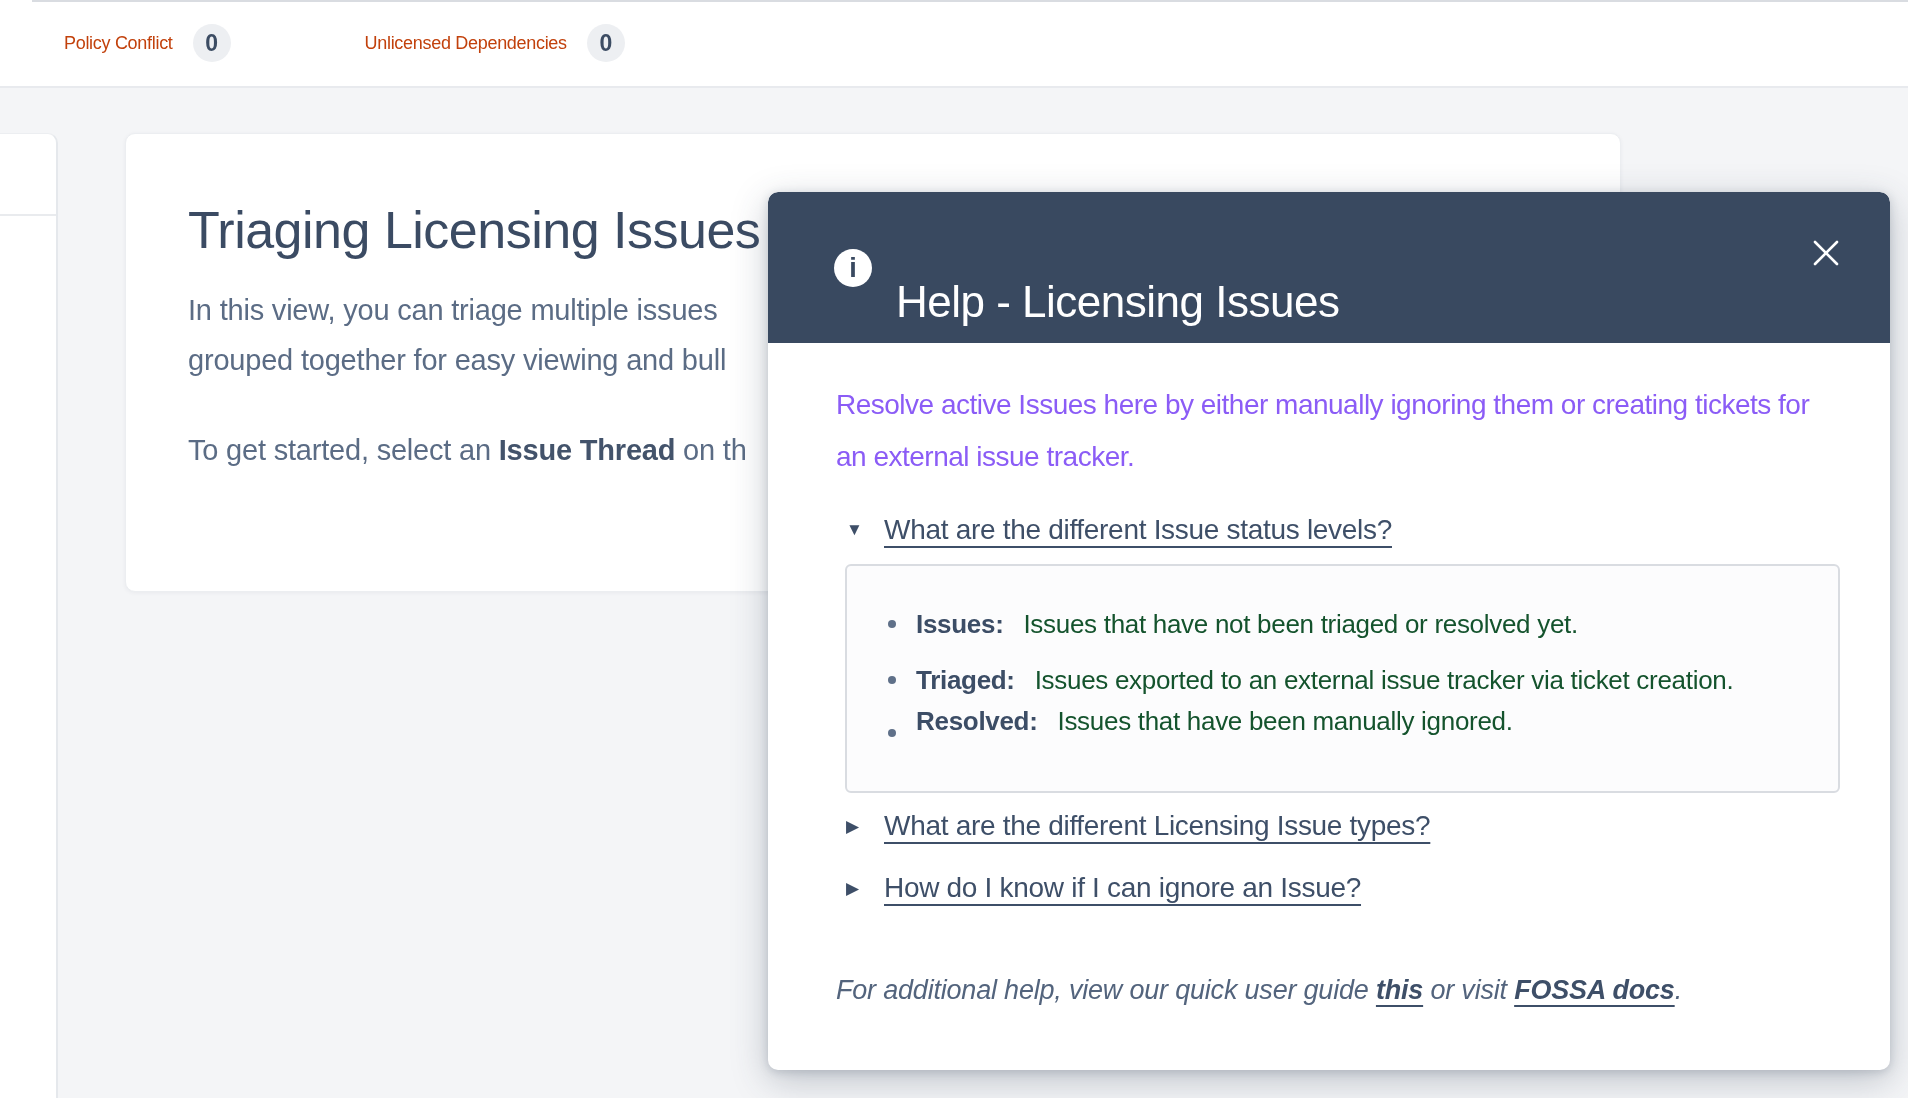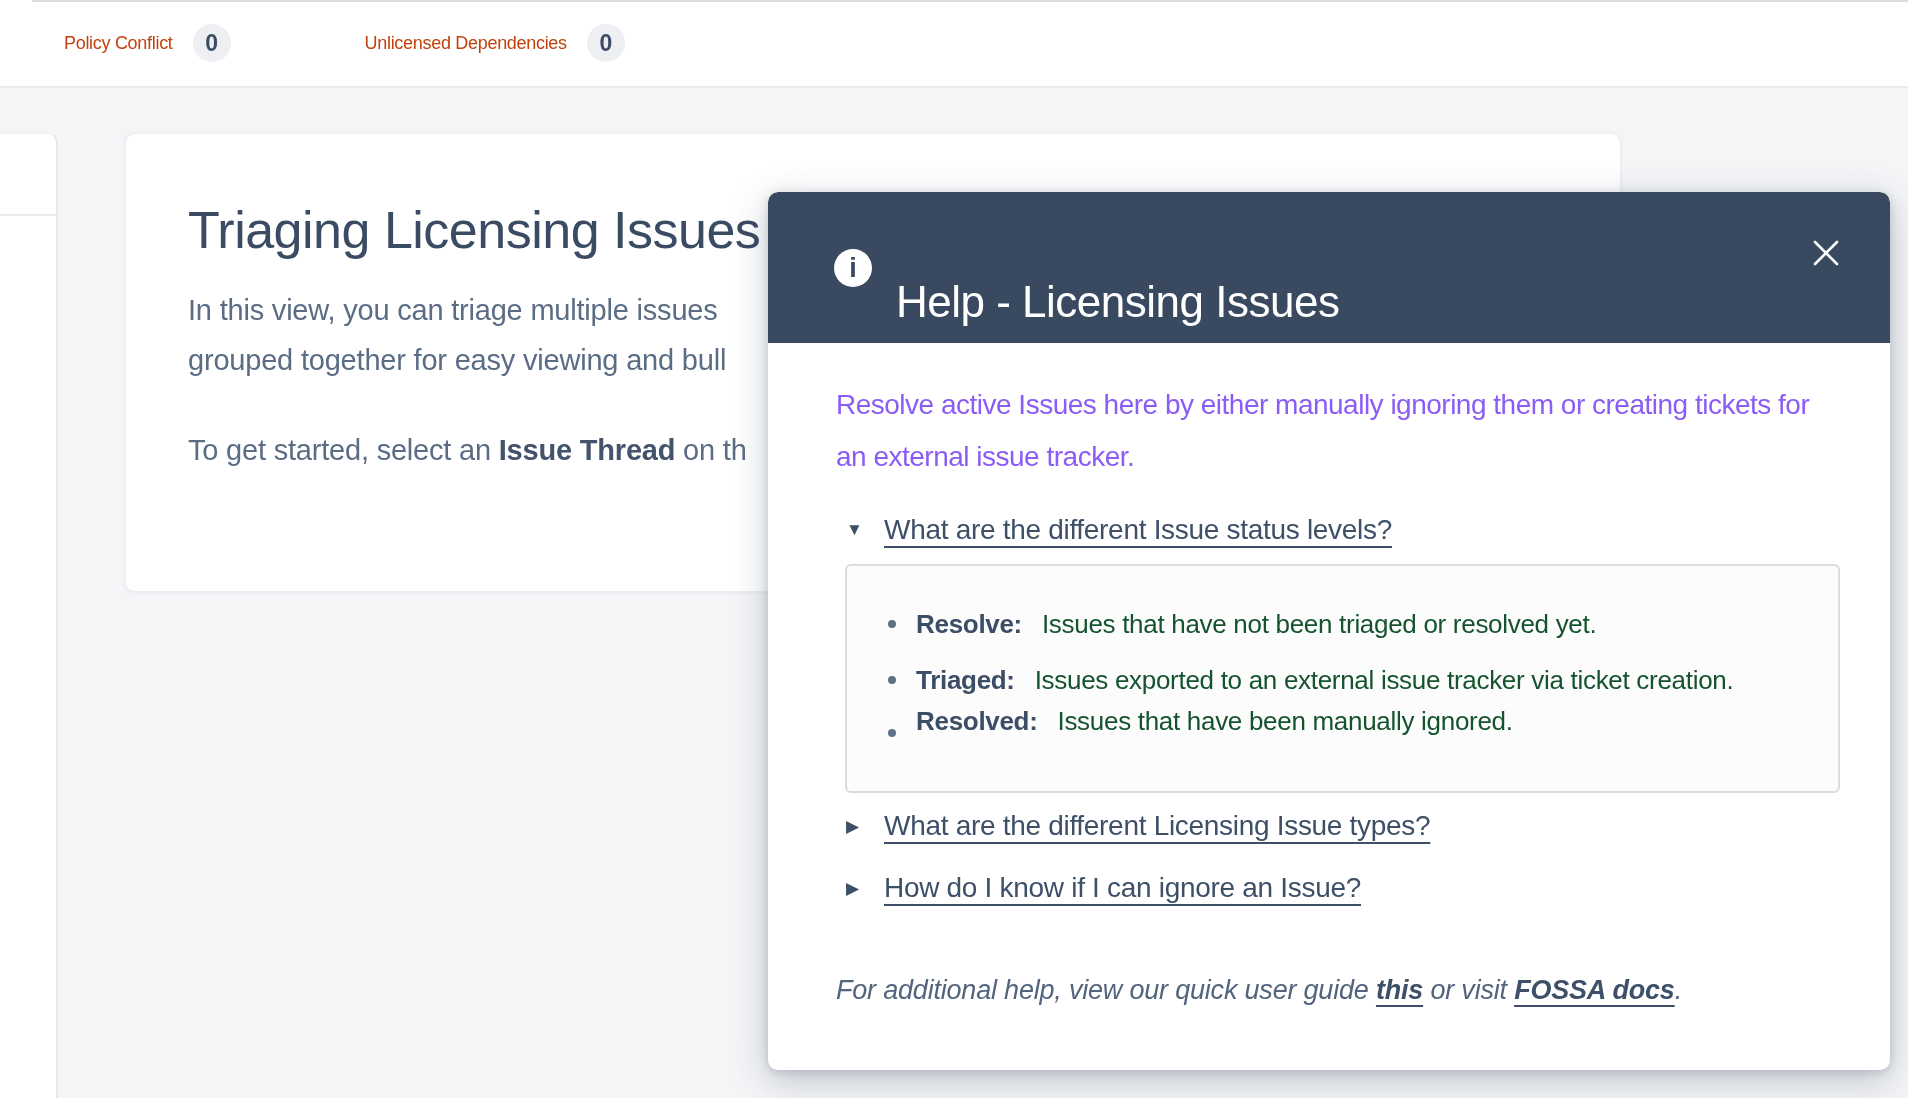--- a/index.html
+++ b/index.html
@@ -160,21 +160,21 @@
     <div class="modal-intro l2">an external issue tracker.</div>
 
     <div class="q-row q1">
       <span class="caret">▼</span>
       <span class="q-link">What are the different Issue status levels?</span>
     </div>
 
     <div class="status-box">
       <div class="bullet-row r1">
         <span class="bullet-dot"></span>
-        <span class="bullet-term">Resolve:</span>
+        <span class="bullet-term">Issues:</span>
         <span class="bullet-desc"> Issues that have not been triaged or resolved yet.</span>
       </div>
       <div class="bullet-row r2">
         <span class="bullet-dot"></span>
         <span class="bullet-term">Triaged:</span>
         <span class="bullet-desc"> Issues exported to an external issue tracker via ticket creation.</span>
       </div>
       <div class="bullet-row r3">
         <span class="bullet-dot"></span>
         <span class="bullet-term">Resolved:</span>

